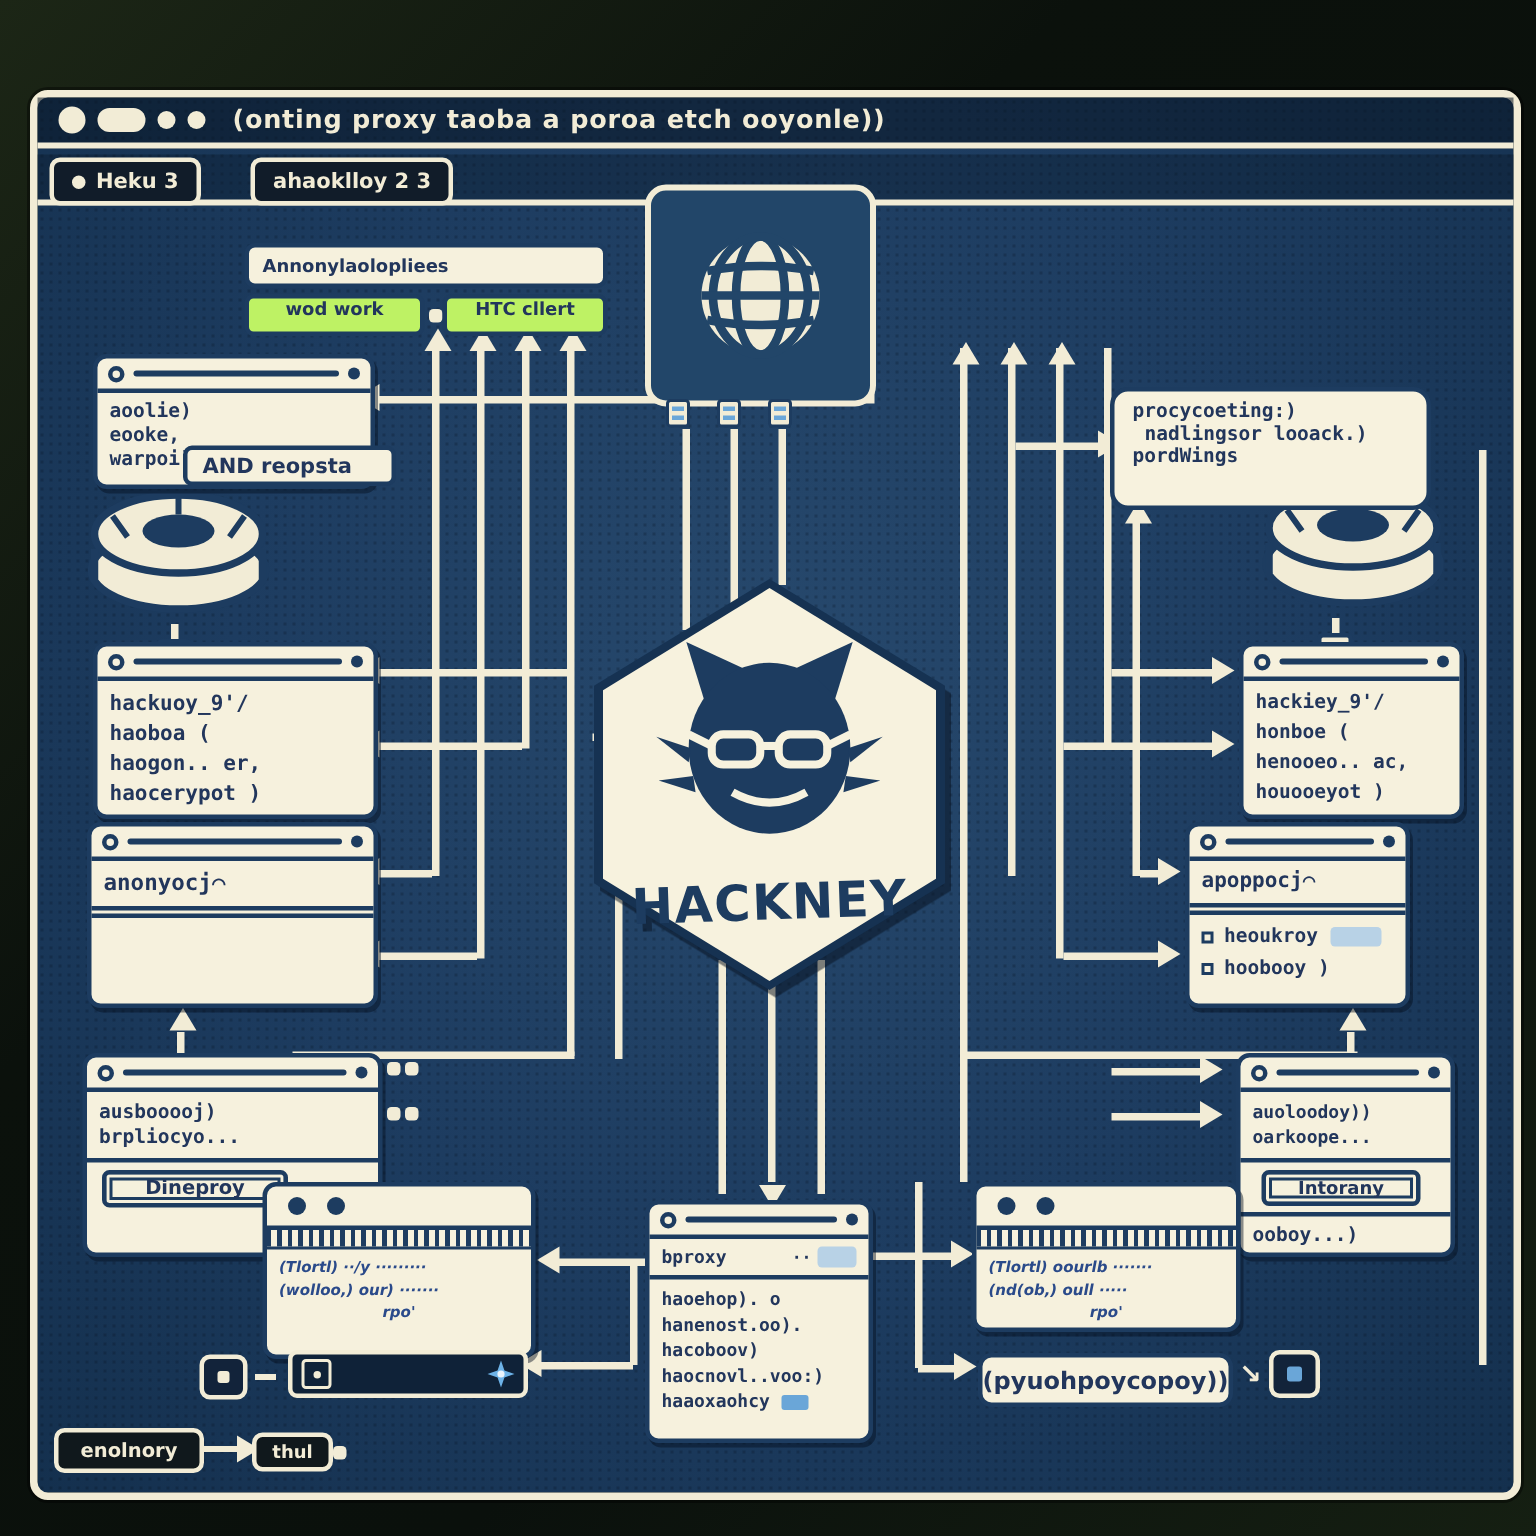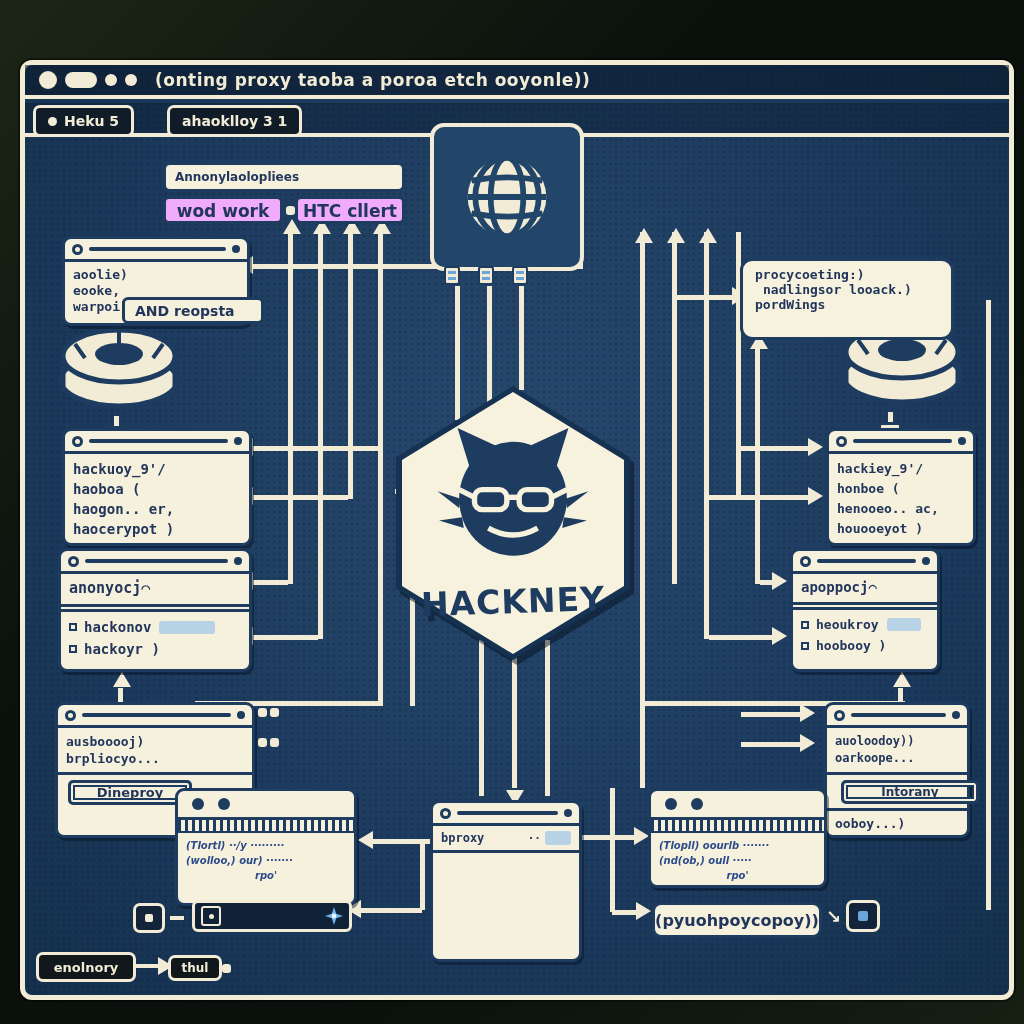--- a/index.html
+++ b/index.html
@@ -70,23 +70,23 @@
   .hex{position:absolute;left:396px;top:386px;width:234px;height:274px;z-index:30;
     filter:drop-shadow(4px 5px 0 rgba(5,15,30,.5));}
   .hexlayer{position:absolute;inset:0;clip-path:polygon(50% 0,100% 26%,100% 74%,50% 100%,0 74%,0 26%);}
   .hexlayer.outer{background:#163252;}
   .hexlayer.mid{inset:6px;background:#f7f2de;}
   .hexname{position:absolute;left:0;right:0;top:196px;text-align:center;
     font-weight:900;font-size:33px;letter-spacing:1px;color:var(--navy);transform:rotate(-2deg);}
   .tl-title{position:absolute;left:163px;top:162px;width:242px;height:30px;z-index:20;
     background:#f6f1dd;border:3px solid var(--navy);border-radius:7px;box-sizing:border-box;
     display:flex;align-items:center;padding:0 9px;font-weight:bold;font-size:12px;color:var(--ink);}
-  .tag{position:absolute;top:196px;height:28px;z-index:20;background:#f0abfc;border:3px solid var(--navy);
-    border-radius:6px;box-sizing:border-box;display:flex;align-items:flex-end;justify-content:center;
-    font-weight:bold;font-size:17px;color:var(--ink);}
+  .tag{position:absolute;top:196px;height:28px;z-index:20;background:#bef264;border:3px solid var(--navy);
+    border-radius:6px;box-sizing:border-box;display:flex;align-items:flex-start;justify-content:center;
+    font-weight:bold;font-size:12px;color:var(--ink);}
   .bubble{position:absolute;background:#f7f2de;border:3px solid var(--navy);border-radius:12px;
     z-index:20;box-sizing:border-box;padding:8px 12px 6px;}
   .bubble .deco{height:4px;background:var(--navy);border-radius:2px;margin:0 4px 6px 0;width:88%;}
   .tab{position:absolute;background:#f6f1dd;border:3px solid var(--navy);border-radius:6px;z-index:25;
     display:flex;align-items:center;padding:0 10px;font-weight:bold;font-size:14px;color:var(--ink);box-sizing:border-box;}
   .bullet{width:8px;height:8px;border:2px solid var(--navy);box-sizing:border-box;margin-right:7px;flex:none;}
   .hlrect{height:13px;background:var(--hl);border-radius:3px;margin-left:8px;}
   .dbl{height:3px;background:var(--navy);margin:2px 0;}
   .labelbox{border:3px solid var(--navy);border-radius:5px;box-shadow:inset 0 0 0 2px #f6f1dd, inset 0 0 0 4px var(--navy);
     font-weight:bold;color:var(--ink);text-align:center;}
@@ -114,24 +114,24 @@
     <div class="titlebar">
       <span class="dotbig"></span>
       <span class="dotpill"></span>
       <span class="dotsm"></span>
       <span class="dotsm"></span>
       <span class="titletext">(onting proxy taoba a poroa etch ooyonle))</span>
     </div>
     <div class="badgerow">
       <div class="badge" style="left:8px;">
         <span class="sq"></span>
-        <span>Heku 5</span>
+        <span>Heku 3</span>
       </div>
       <div class="badge" style="left:142px;">
-        <span>ahaoklloy 3 1</span>
+        <span>ahaoklloy 2 3</span>
       </div>
     </div>
   </div>
 
   <div class="globebox">
     <svg width="96" height="96" viewBox="0 0 100 100">
       <circle cx="50" cy="50" r="41" fill="#f2ecd6"></circle>
       <g stroke="#224669" stroke-width="6" fill="none">
         <ellipse cx="50" cy="50" rx="17" ry="41"></ellipse>
         <ellipse cx="50" cy="50" rx="33" ry="41"></ellipse>
@@ -264,31 +264,20 @@
     <div class="winhead">
         <span class="ring"></span>
         <span class="wline"></span>
         <span class="wdot"></span>
       </div>
     <div class="pad code" style="font-size:15px;">
       <span>anonyocj</span><span>⌒</span>
     </div>
     <div class="dbl"></div>
       <div class="dbl"></div>
-    <div class="pad" style="font-size:14px;">
-      <div style="display:flex;align-items:center;">
-        <span class="bullet"></span>
-        <span class="code">hackonov</span>
-        <span class="hlrect" style="width:56px;"></span>
-      </div>
-      <div style="display:flex;align-items:center;margin-top:6px;">
-        <span class="bullet"></span>
-        <span class="code">hackoyr )</span>
-      </div>
-    </div>
   </div>
 
   <div class="win" style="left:790px;top:548px;width:150px;height:124px;">
     <div class="winhead">
         <span class="ring"></span>
         <span class="wline"></span>
         <span class="wdot"></span>
       </div>
     <div class="pad code" style="font-size:14px;">
       <span>apoppocj</span><span>⌒</span>
@@ -326,36 +315,46 @@
   <div class="win" style="left:824px;top:702px;width:146px;height:136px;">
     <div class="winhead">
         <span class="ring"></span>
         <span class="wline"></span>
         <span class="wdot"></span>
       </div>
     <div class="pad code" style="font-size:12px;line-height:17px;border-bottom:3px solid var(--navy);">
       <div>auoloodoy))</div>
       <div>oarkoope...</div>
     </div>
-    <div class="labelbox" style="margin:5px 8px 4px 14px;width:100px;font-size:12px;padding:2px 16px;">
+    <div class="labelbox" style="margin:5px 8px 4px 14px;width:100px;font-size:12px;padding:2px 0;">
       <span>Intorany</span>
     </div>
     <div class="pad code" style="font-size:13px;border-top:3px solid var(--navy);">ooboy...)</div>
   </div>
 
   <div class="win" style="left:430px;top:800px;width:152px;height:162px;">
     <div class="winhead">
         <span class="ring"></span>
         <span class="wline"></span>
         <span class="wdot"></span>
       </div>
     <div class="pad" style="display:flex;align-items:center;border-bottom:3px solid var(--navy);">
       <span class="code" style="font-size:12px;">bproxy</span>
       <span class="code" style="margin-left:auto;font-size:11px;">··</span>
       <span style="width:26px;height:14px;background:var(--hl);border-radius:3px;margin-left:4px;"></span>
+    </div>
+    <div class="pad code" style="font-size:12px;line-height:17px;">
+      <div>haoehop). o</div>
+      <div>hanenost.oo).</div>
+      <div>hacoboov)</div>
+      <div>haocnovl..voo:)</div>
+      <div style="display:flex;align-items:center;">
+        <span>haaoxaohcy</span>
+        <span style="width:18px;height:10px;background:var(--blue);border-radius:2px;margin-left:8px;"></span>
+      </div>
     </div>
   </div>
 
   <div class="win" style="left:175px;top:788px;width:182px;height:118px;">
     <div class="twodots">
         <i></i>
         <i></i>
       </div>
     <div class="hatch"></div>
     <div class="pad hand">
@@ -365,21 +364,21 @@
     </div>
   </div>
 
   <div class="win" style="left:648px;top:788px;width:179px;height:100px;">
     <div class="twodots">
         <i></i>
         <i></i>
       </div>
     <div class="hatch"></div>
     <div class="pad hand">
-      <div>(Tlopll) oourlb ·······</div>
+      <div>(Tlortl) oourlb ·······</div>
       <div>(nd(ob,) oull ·····</div>
       <div style="text-align:center;">rpo'</div>
     </div>
   </div>
 
   <div class="iconbox" style="left:133px;top:903px;width:32px;height:30px;">
     <span style="width:8px;height:8px;background:var(--cream);border-radius:2px;"></span>
   </div>
   <div class="seg" style="left:170px;top:916px;width:14px;height:4px;"></div>
   <div class="bar">

